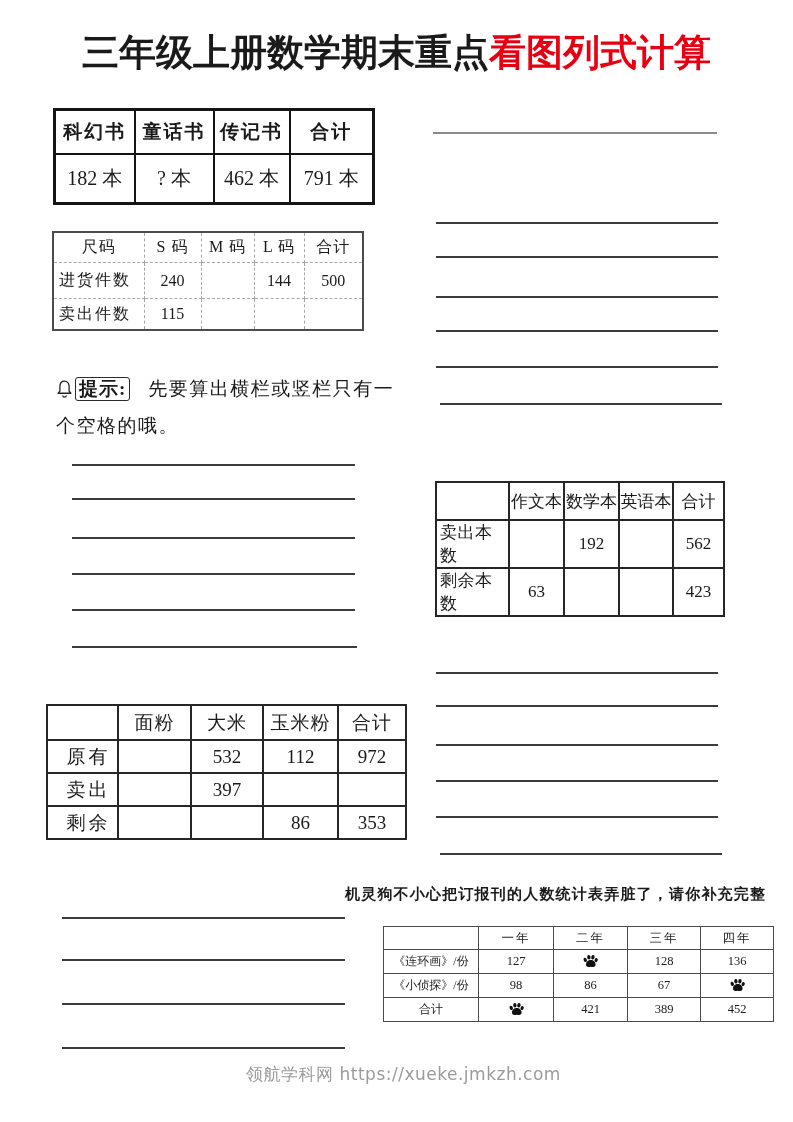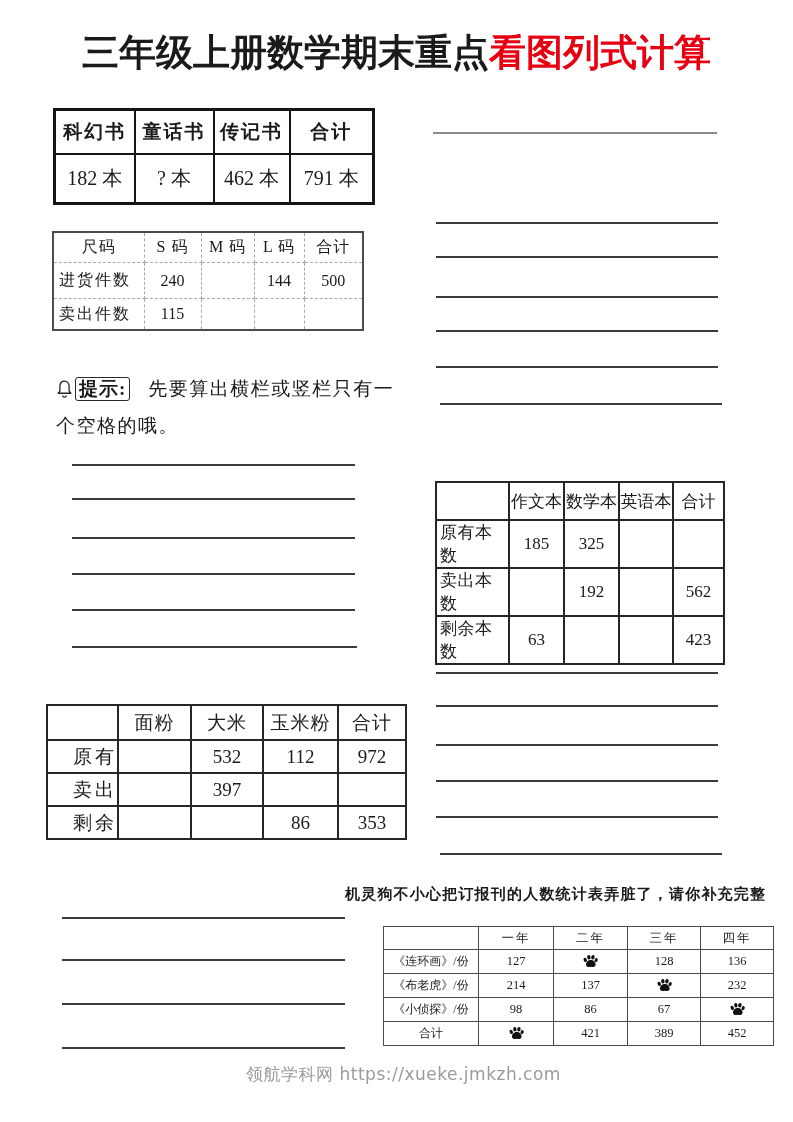--- a/index.html
+++ b/index.html
@@ -61,21 +61,21 @@
   #table-notebooks tr.hd td { height:36px; }
   #table-notebooks tr td { height:33px;margin-left:32px; }
   #table-notebooks td.rl { text-align:left; padding-left:3px; letter-spacing:0.5px; }
 
   
   #table-grain { left:46px; top:704px; }
   #table-grain table { width:359px; border:2.5px solid #262626; }
   #table-grain td { border:2px solid #262626; font-size:19px; }
   #table-grain tr.hd td { height:33px; letter-spacing:1px; }
   #table-grain tr td { height:31px; }
-  #table-grain td.rl { text-align:right; padding-left:12px; letter-spacing:3px;margin-left:12px; }
+  #table-grain td.rl { text-align:center; padding-left:12px; letter-spacing:3px;margin-left:12px; }
 
   
   #dirty-note {
     left:345px; top:885px; width:440px;
     font-family:"DejaVu Sans","Liberation Sans",sans-serif;
     font-weight:600; font-size:15px; letter-spacing:1.2px; white-space:nowrap;
   }
 
   
   #table-subs { left:383px; top:926px; }
@@ -199,27 +199,20 @@
         <col style="width:54px">
         <col style="width:51px">
       </colgroup>
     <tbody>
         <tr class="hd">
       <td></td>
       <td>作文本</td>
       <td>数学本</td>
       <td>英语本</td>
       <td>合计</td>
-    </tr>
-    <tr>
-      <td class="rl">原有本数</td>
-      <td>185</td>
-      <td>325</td>
-      <td></td>
-      <td></td>
     </tr>
     <tr>
       <td class="rl">卖出本数</td>
       <td></td>
       <td>192</td>
       <td></td>
       <td>562</td>
     </tr>
     <tr>
       <td class="rl">剩余本数</td>
@@ -309,35 +302,20 @@
                 <ellipse cx="9.7" cy="4.4" rx="2.4" ry="3.2" transform="rotate(-8 9.7 4.4)"></ellipse>
                 <ellipse cx="15.4" cy="4.6" rx="2.4" ry="3.2" transform="rotate(10 15.4 4.6)"></ellipse>
                 <ellipse cx="20" cy="8.6" rx="2.2" ry="2.9" transform="rotate(24 20 8.6)"></ellipse>
                 <path d="M12.4 8.4c-3.6 0-6.8 2.9-6.8 6.4 0 2.1 1.5 3.6 3.4 3.6 1.3 0 2.3-.6 3.4-.6s2.1.6 3.4.6c1.9 0 3.4-1.5 3.4-3.6 0-3.5-3.2-6.4-6.8-6.4z"></path>
               </g>
             </svg></td>
       <td>128</td>
       <td>136</td>
     </tr>
     <tr>
-      <td class="rl">《布老虎》/份</td>
-      <td>214</td>
-      <td>137</td>
-      <td><svg width="17" height="15" viewBox="0 0 24 21">
-              <g fill="#111">
-                <ellipse cx="4.6" cy="8.2" rx="2.3" ry="3.1" transform="rotate(-22 4.6 8.2)"></ellipse>
-                <ellipse cx="9.7" cy="4.4" rx="2.4" ry="3.2" transform="rotate(-8 9.7 4.4)"></ellipse>
-                <ellipse cx="15.4" cy="4.6" rx="2.4" ry="3.2" transform="rotate(10 15.4 4.6)"></ellipse>
-                <ellipse cx="20" cy="8.6" rx="2.2" ry="2.9" transform="rotate(24 20 8.6)"></ellipse>
-                <path d="M12.4 8.4c-3.6 0-6.8 2.9-6.8 6.4 0 2.1 1.5 3.6 3.4 3.6 1.3 0 2.3-.6 3.4-.6s2.1.6 3.4.6c1.9 0 3.4-1.5 3.4-3.6 0-3.5-3.2-6.4-6.8-6.4z"></path>
-              </g>
-            </svg></td>
-      <td>232</td>
-    </tr>
-    <tr>
       <td class="rl">《小侦探》/份</td>
       <td>98</td>
       <td>86</td>
       <td>67</td>
       <td><svg width="17" height="15" viewBox="0 0 24 21">
               <g fill="#111">
                 <ellipse cx="4.6" cy="8.2" rx="2.3" ry="3.1" transform="rotate(-22 4.6 8.2)"></ellipse>
                 <ellipse cx="9.7" cy="4.4" rx="2.4" ry="3.2" transform="rotate(-8 9.7 4.4)"></ellipse>
                 <ellipse cx="15.4" cy="4.6" rx="2.4" ry="3.2" transform="rotate(10 15.4 4.6)"></ellipse>
                 <ellipse cx="20" cy="8.6" rx="2.2" ry="2.9" transform="rotate(24 20 8.6)"></ellipse>

